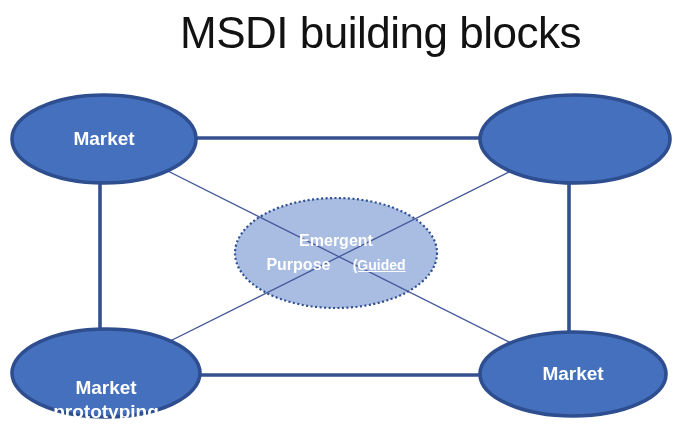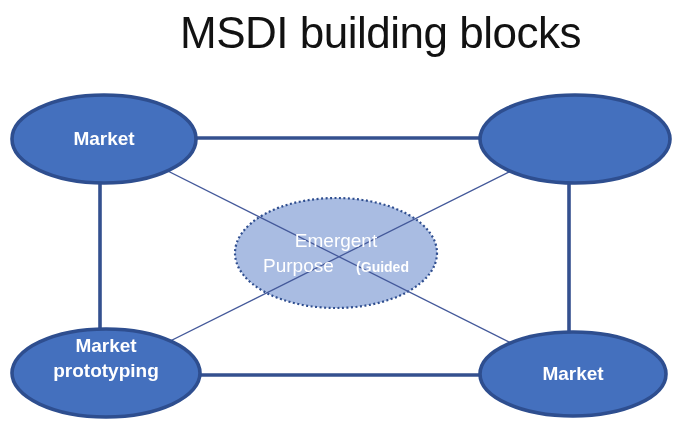--- a/index.html
+++ b/index.html
@@ -46,31 +46,31 @@
   }
   .node-label .wrap-narrow {
     display: inline-block;
     max-width: 132px;
   }
   .center-label {
     flex-direction: column;
     line-height: 1.32;
   }
   .center-label .big {
-    font-size: 19px;
-    font-weight: normal;
+    font-size: 16px;
+    font-weight: bold;
   }
   .center-label .small {
     font-size: 14px;
     font-weight: bold;
   }
   .center-label .row {
     white-space: nowrap;
   }
-  .center-label .row .small { margin-left: 17px; }
+  .center-label .row .small { margin-left: 17px; text-decoration: underline; }
 </style>
 </head>
 <body>
 
 <div class="canvas">
 
   <div class="title">MSDI building blocks</div>
 
   <svg class="diagram" width="675" height="447" viewBox="0 0 675 447">
 
@@ -88,21 +88,21 @@
     <ellipse cx="575" cy="139" rx="95" ry="44" stroke-width="3.6" fill="#4470BE" stroke="#2E4E8F"></ellipse>
     <ellipse cx="106" cy="373" rx="94" ry="44" stroke-width="3.6" fill="#4470BE" stroke="#2E4E8F"></ellipse>
     <ellipse cx="573" cy="374" rx="93" ry="42" stroke-width="3.6" fill="#4470BE" stroke="#2E4E8F"></ellipse>
   </svg>
 
   <div class="node-label" style="left:12px; top:95px; width:184px; height:88px;">
     <span>Market</span>
   </div>
 
 
-  <div class="node-label" style="left:12px; top:315px; width:188px; height:88px;">
+  <div class="node-label" style="left:12px; top:337px; width:188px; height:88px;align-items:flex-end;">
     <span class="wrap-narrow">Market prototyping</span>
   </div>
 
   <div class="node-label" style="left:480px; top:332px; width:186px; height:84px;">
     <span>Market</span>
   </div>
 
   <div class="node-label center-label" style="left:235px; top:198px; width:202px; height:110px;">
     <div class="big">Emergent</div>
     <div class="row">

